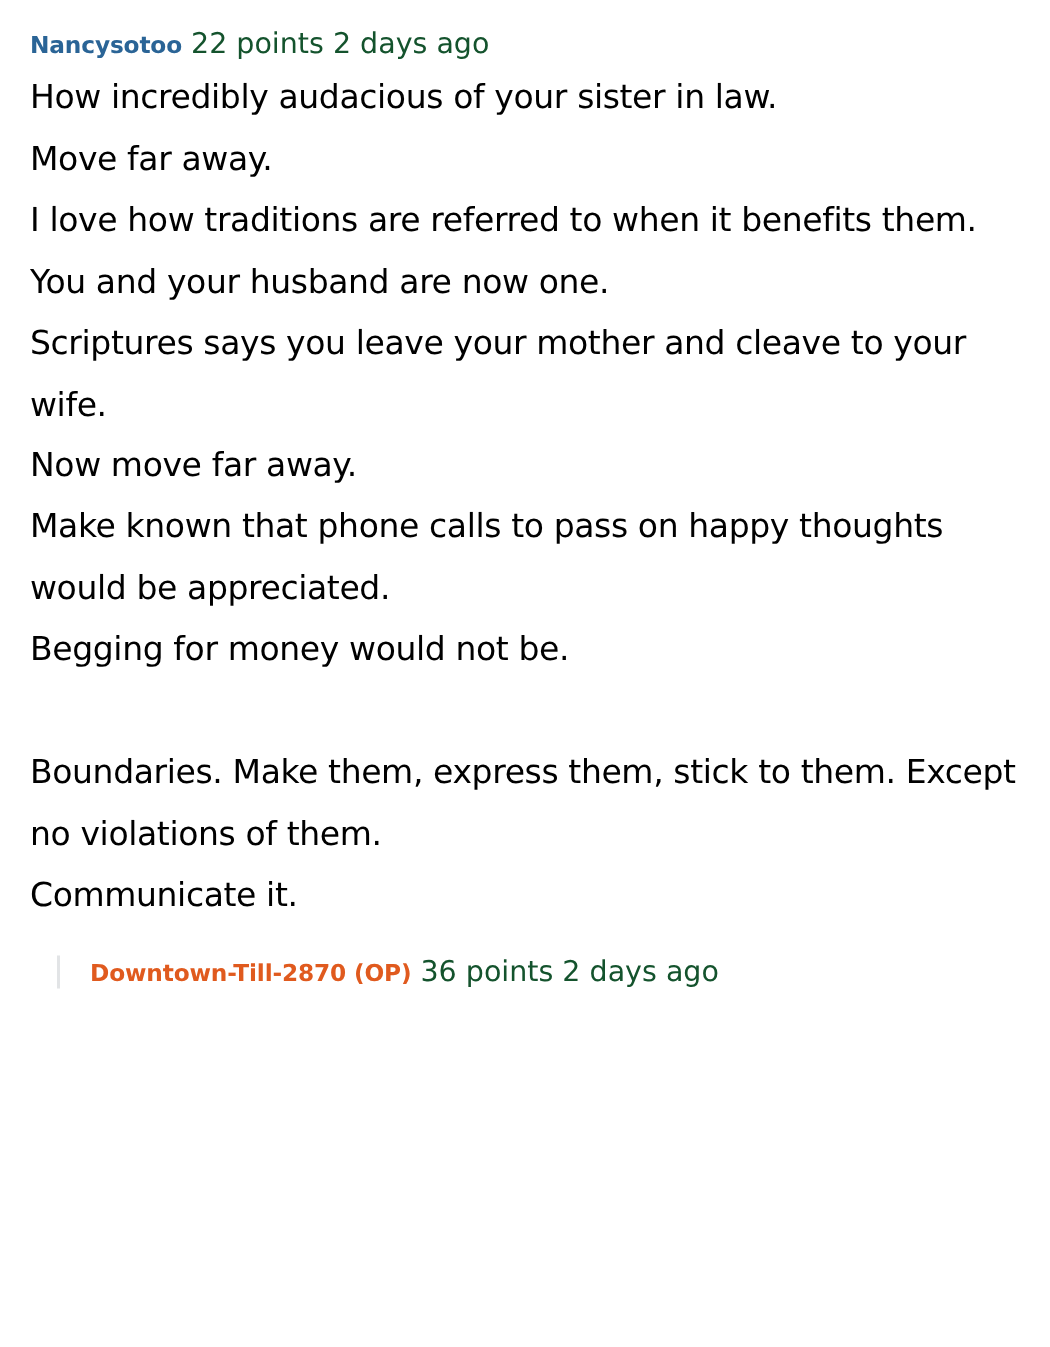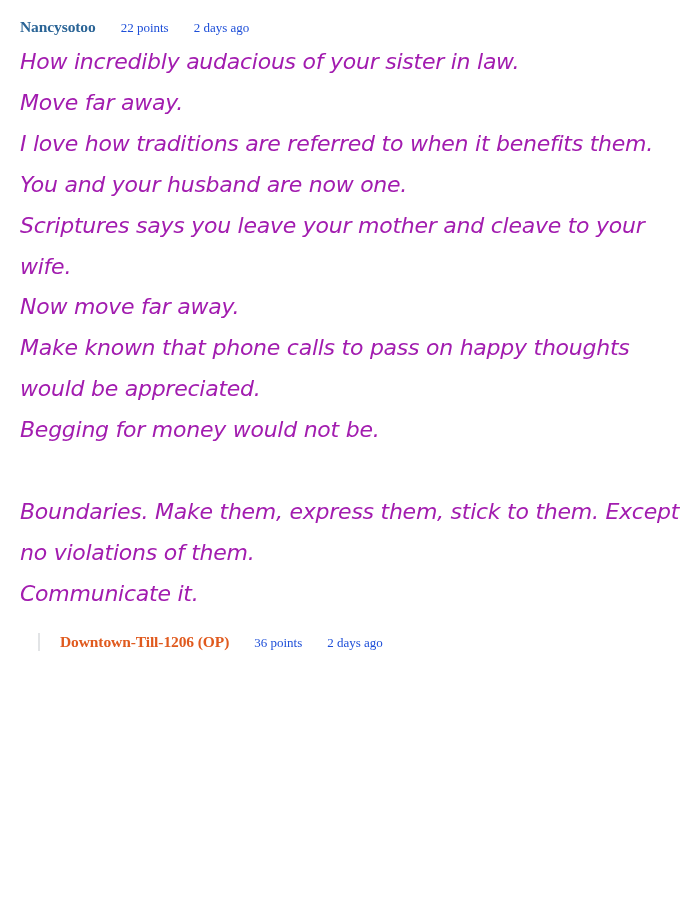--- a/index.html
+++ b/index.html
@@ -14,46 +14,44 @@
     color: #1a1a1b;
     overflow: hidden;
   }
   .thread {
     padding: 18px 20px 0 20px;
     box-sizing: border-box;
   }
   .comment-header {
     display: flex;
     align-items: baseline;
-    gap: 25px;
+    gap: 6px;
     margin-bottom: 6px;
     white-space: nowrap;
-    font-family: Liberation Serif, serif;
   }
   .author {
     font-size: 15.5px;
     font-weight: bold;
     color: #2a6496;
     letter-spacing: -0.1px;
   }
   .author.op {
     color: #e05a1e;
   }
   .meta {
-    font-size: 13px;
-    color: #1d4ed8;
+    font-size: 19px;
+    color: #14532d;
   }
   .body-text {
     font-size: 22px;
     line-height: 1.86;
-    color: #a21caf;
+    color: #000000;
     letter-spacing: -0.25px;
     white-space: pre-wrap;
     word-wrap: break-word;
-    font-style: italic;
   }
   .reply {
     margin-top: 18px;
     margin-left: 18px;
     padding-left: 20px;
     border-left: 2px solid #e2e4e6;
   }
   .reply .body-text {
     font-size: 21.5px;
     line-height: 1.9;
@@ -81,19 +79,19 @@
 Now move far away.
 Make known that phone calls to pass on happy thoughts would be appreciated.
 Begging for money would not be.
 
 Boundaries. Make them, express them, stick to them. Except no violations of them.
 Communicate it.</div>
   </div>
 
   <div class="reply">
     <div class="comment-header">
-      <span class="author op">Downtown-Till-1206 (OP)</span>
+      <span class="author op">Downtown-Till-2870 (OP)</span>
       <span class="meta">36 points</span>
       <span class="meta">2 days ago</span>
     </div>
   </div>
 
 </div>
 
 </body></html>

